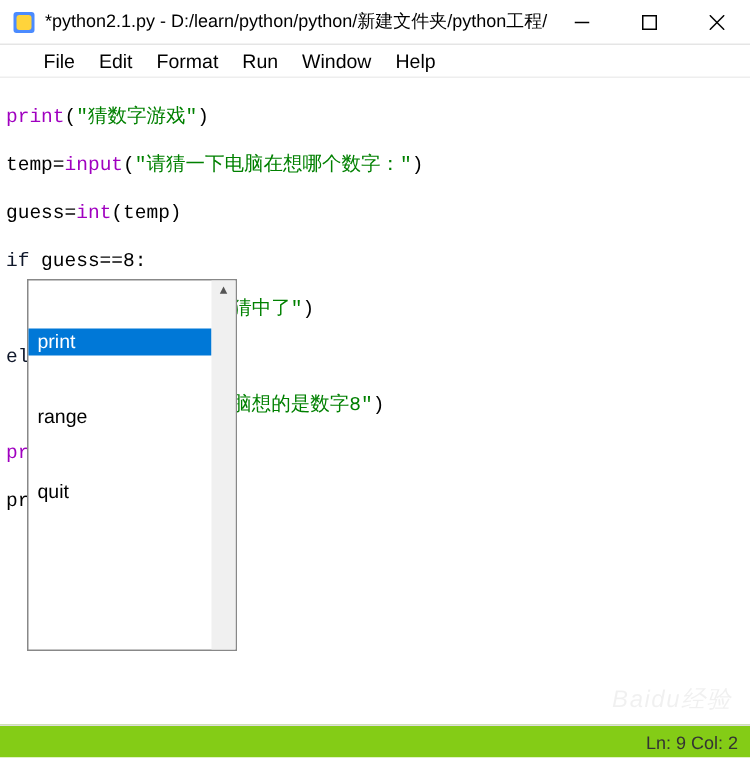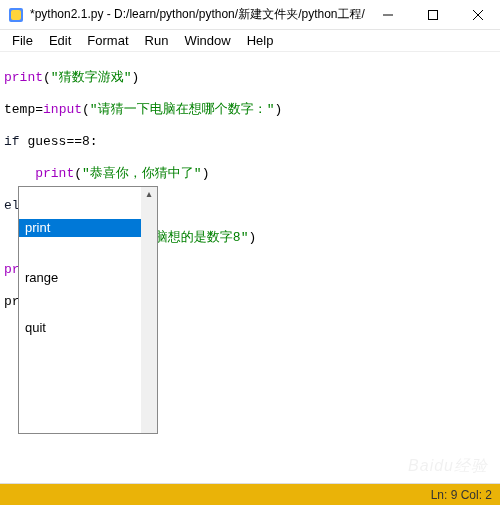--- a/index.html
+++ b/index.html
@@ -35,21 +35,21 @@
     width: 45px; height: 30px;
     display: flex; align-items: center; justify-content: center;
     font-size: 10px;
     color: #000;
   }
   .win-btn svg { width: 10px; height: 10px; }
   .menubar {
     height: 22px;
     display: flex;
     align-items: center;
-    padding: 0 4px;
+    padding: 0 21px;
     font-size: 13px;
     border-bottom: 1px solid #eee;
   }
   .menu-item {
     padding: 2px 8px;
     color: #000;
   }
   .editor {
     font-family: Consolas, "Courier New", monospace;
     font-size: 13px;
@@ -99,21 +99,21 @@
     position: absolute;
     bottom: 0; left: 0; right: 0;
     height: 22px;
     border-top: 1px solid #ddd;
     display: flex;
     justify-content: flex-end;
     align-items: center;
     font-size: 12px;
     padding: 0 8px;
     color: #333;
-    background: #eab308;
+    background: #84cc16;
   }
   .watermark {
     position: absolute;
     right: 12px;
     bottom: 28px;
     font-size: 16px;
     color: rgba(0,0,0,0.06);
     font-style: italic;
     letter-spacing: 1px;
   }
@@ -154,20 +154,21 @@
   <span class="menu-item">Edit</span>
   <span class="menu-item">Format</span>
   <span class="menu-item">Run</span>
   <span class="menu-item">Window</span>
   <span class="menu-item">Help</span>
 </div>
 
 <div class="editor">
 <div><span class="fn">print</span><span class="plain">(</span><span class="str">"猜数字游戏"</span><span class="plain">)</span></div>
 <div><span class="plain">temp</span><span class="plain">=</span><span class="fn">input</span><span class="plain">(</span><span class="str">"请猜一下电脑在想哪个数字："</span><span class="plain">)</span></div>
+<div><span class="plain">guess</span><span class="plain">=</span><span class="fn">int</span><span class="plain">(temp)</span></div>
 <div><span class="kw">if </span><span class="plain">guess==8:</span></div>
 <div><span class="plain">    </span><span class="fn">print</span><span class="plain">(</span><span class="str">"恭喜你，你猜中了"</span><span class="plain">)</span></div>
 <div><span class="kw">else</span><span class="plain">:</span></div>
 <div><span class="plain">    </span><span class="fn">pritn</span><span class="plain">(</span><span class="str">"猜错了，电脑想的是数字8"</span><span class="plain">)</span></div>
 <div><span class="fn">print</span><span class="plain">(</span><span class="str">"游戏结束了！"</span><span class="plain">)</span></div>
 <div><span class="plain">pr</span></div>
 
   <div class="autocomplete">
     <div class="ac-list">
       <div class="ac-item selected">print</div>

